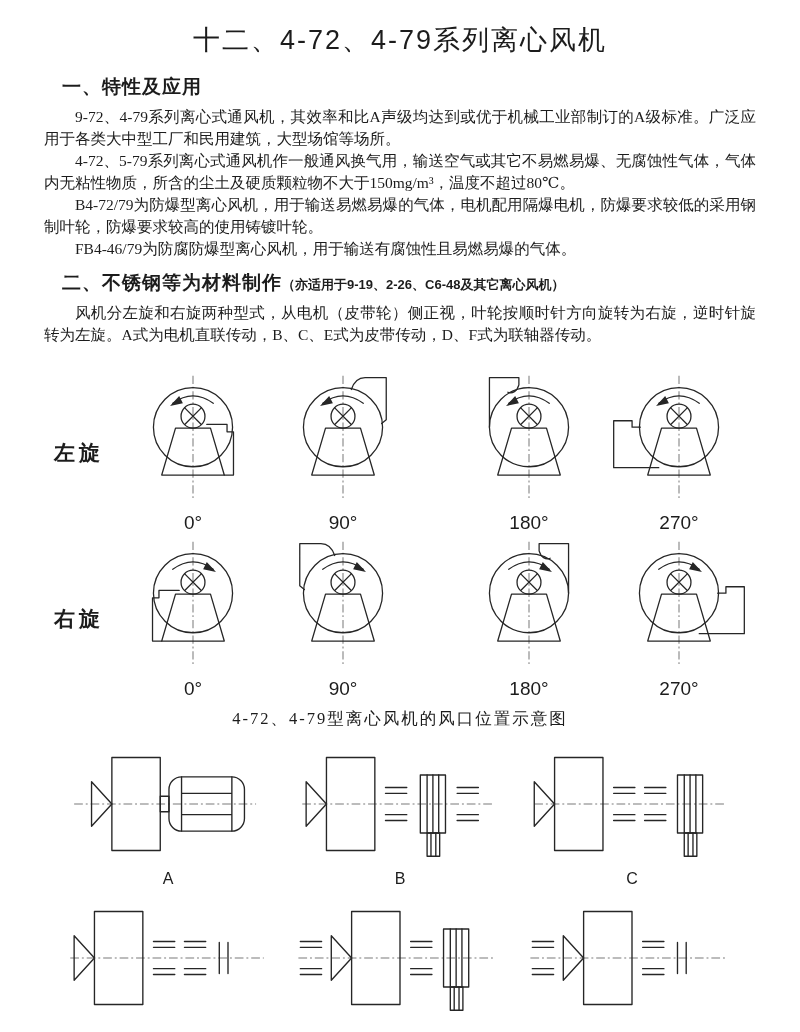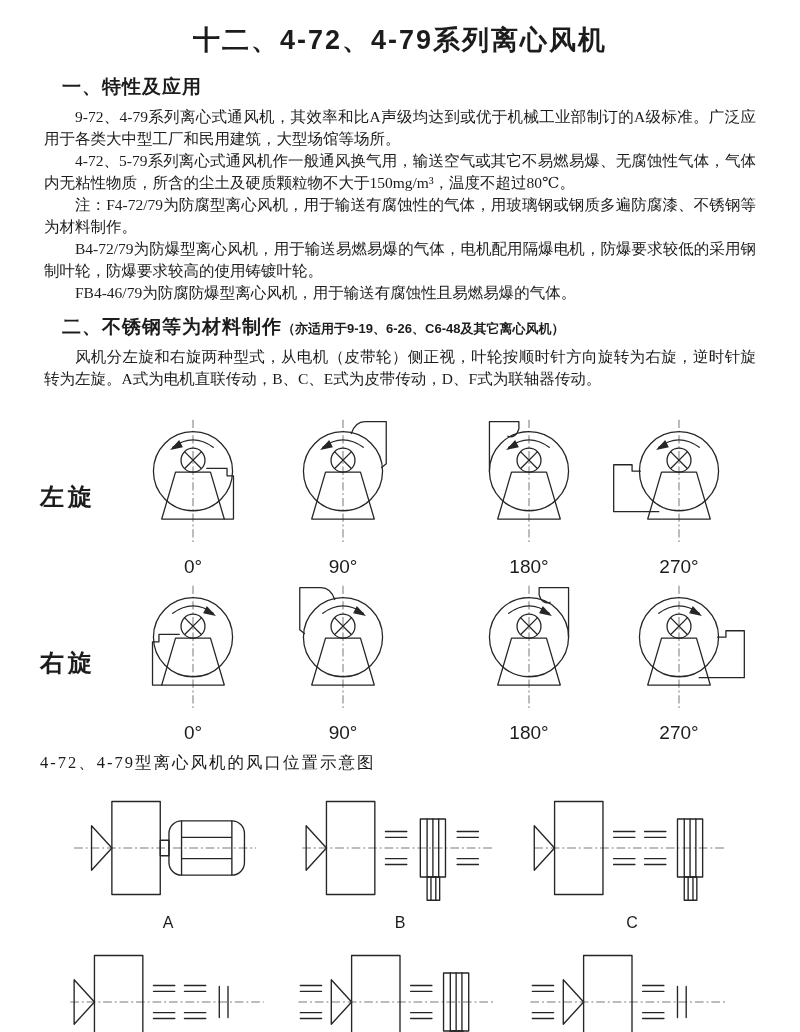--- a/index.html
+++ b/index.html
@@ -7,21 +7,21 @@
     width:800px;min-height:1032px;
     font-family:"Liberation Serif","DejaVu Serif",serif;
     color:#1c1c1c;
     position:relative;
   }
   .page{width:800px;min-height:1032px;box-sizing:border-box;padding:18px 40px 10px 40px;}
 
   .doc-title{
     text-align:center;
     font-family:"Liberation Sans","DejaVu Sans",sans-serif;
-    font-weight:bold;
+    font-weight:normal;
     font-size:27px;
     letter-spacing:2px;
     margin:4px 0 16px 0;
   }
   .sec-heading{
     font-family:Liberation Sans, sans-serif;
     font-weight:bold;
     font-size:19px;
     margin:10px 0 6px 22px;
     letter-spacing:1px;
@@ -38,37 +38,37 @@
     text-indent:2em;
     text-align:justify;
   }
   .body-text{margin:0 4px;}
 
   .fan-section{margin-top:26px;}
   .fan-row{display:flex;align-items:center;margin-bottom:4px;}
   .fan-row-label{
     width:78px;
     font-family:Liberation Sans, sans-serif;
-    font-size:24px;
+    font-size:21px;
     font-weight:bold;
     letter-spacing:4px;
-    text-align:left;
+    text-align:center;
     flex:0 0 78px;
   }
   .fan-cells{display:flex;flex:1;justify-content:space-between;padding-right:8px;}
   .fan-cell{width:150px;text-align:center;}
   .fan-cell:nth-child(2){margin-right:36px;}
   .fan-cell svg{display:block;margin:0 auto;}
   .fan-angle{
     font-family:"Liberation Sans","DejaVu Sans",sans-serif;
     font-size:19px;
     margin-top:2px;
   }
   .fig-caption{
-    text-align:left;
+    text-align:center;
     font-size:16.5px;
     letter-spacing:2px;
     margin:8px 0 6px 0;
   }
 
   .drive-section{margin-top:14px;}
   .drive-row{display:flex;justify-content:space-between;padding:0 22px;margin-bottom:10px;}
   .drive-cell{text-align:center;width:212px;}
   .drive-cell svg{display:block;margin:0 auto;}
   .drive-letter{
@@ -86,27 +86,26 @@
 
 <div class="page">
 
   <div class="doc-title">十二、4-72、4-79系列离心风机</div>
 
   <div class="sec-heading">一、特性及应用</div>
 
   <div class="body-text">
     <p>9-72、4-79系列离心式通风机，其效率和比A声级均达到或优于机械工业部制订的A级标准。广泛应用于各类大中型工厂和民用建筑，大型场馆等场所。</p>
     <p>4-72、5-79系列离心式通风机作一般通风换气用，输送空气或其它不易燃易爆、无腐蚀性气体，气体内无粘性物质，所含的尘土及硬质颗粒物不大于150mg/m³，温度不超过80℃。</p>
-    <p>注：F4-72/79为防腐型离心风机，用于输送有腐蚀性的气体，用玻璃钢或钢质多遍防腐漆、不锈钢等为材料制作。</p>
     <p>B4-72/79为防爆型离心风机，用于输送易燃易爆的气体，电机配用隔爆电机，防爆要求较低的采用钢制叶轮，防爆要求较高的使用铸镀叶轮。</p>
     <p>FB4-46/79为防腐防爆型离心风机，用于输送有腐蚀性且易燃易爆的气体。</p>
   </div>
 
   <div class="sec-heading">
-    <span>二、不锈钢等为材料制作</span><span class="note">（亦适用于9-19、6-26、C6-48及其它离心风机）</span>
+    <span>二、不锈钢等为材料制作</span><span class="note">（亦适用于9-19、2-26、C6-48及其它离心风机）</span>
   </div>
 
   <div class="body-text">
     <p>风机分左旋和右旋两种型式，从电机（皮带轮）侧正视，叶轮按顺时针方向旋转为右旋，逆时针旋转为左旋。A式为电机直联传动，B、C、E式为皮带传动，D、F式为联轴器传动。</p>
   </div>
 
   <div class="fan-section">
     <div class="fan-row">
       <div class="fan-row-label">左旋</div>
       <div class="fan-cells">

